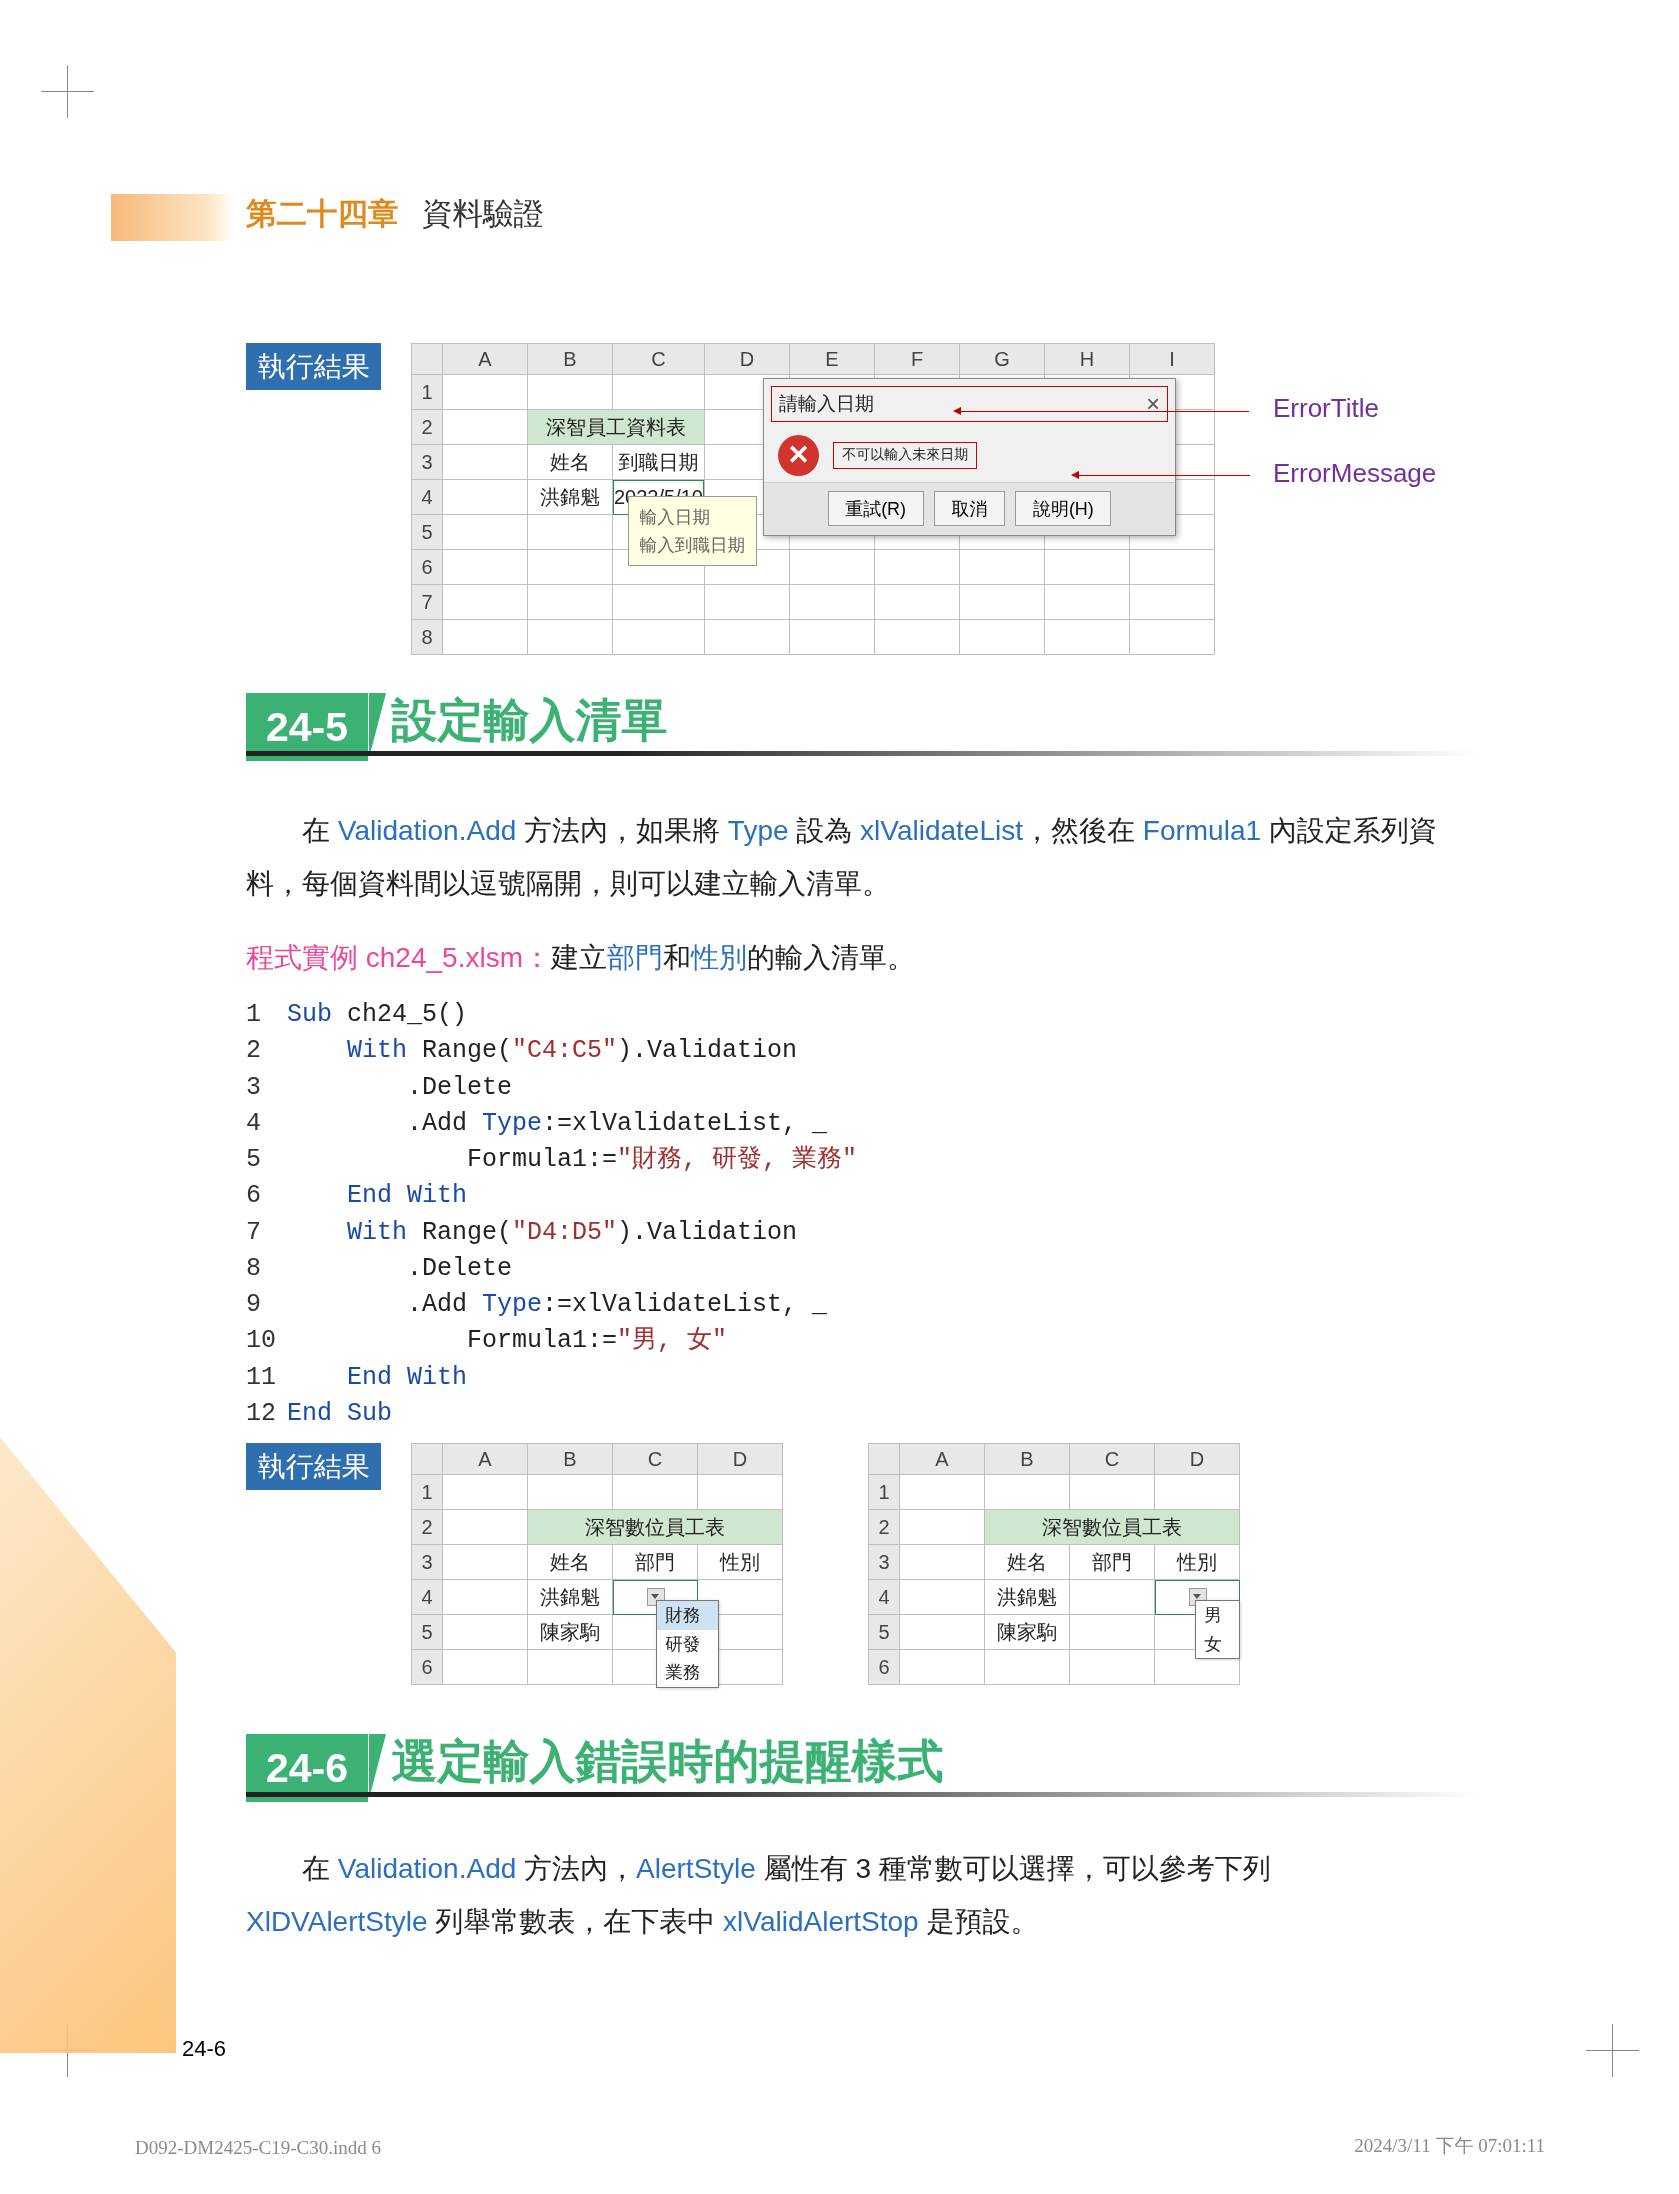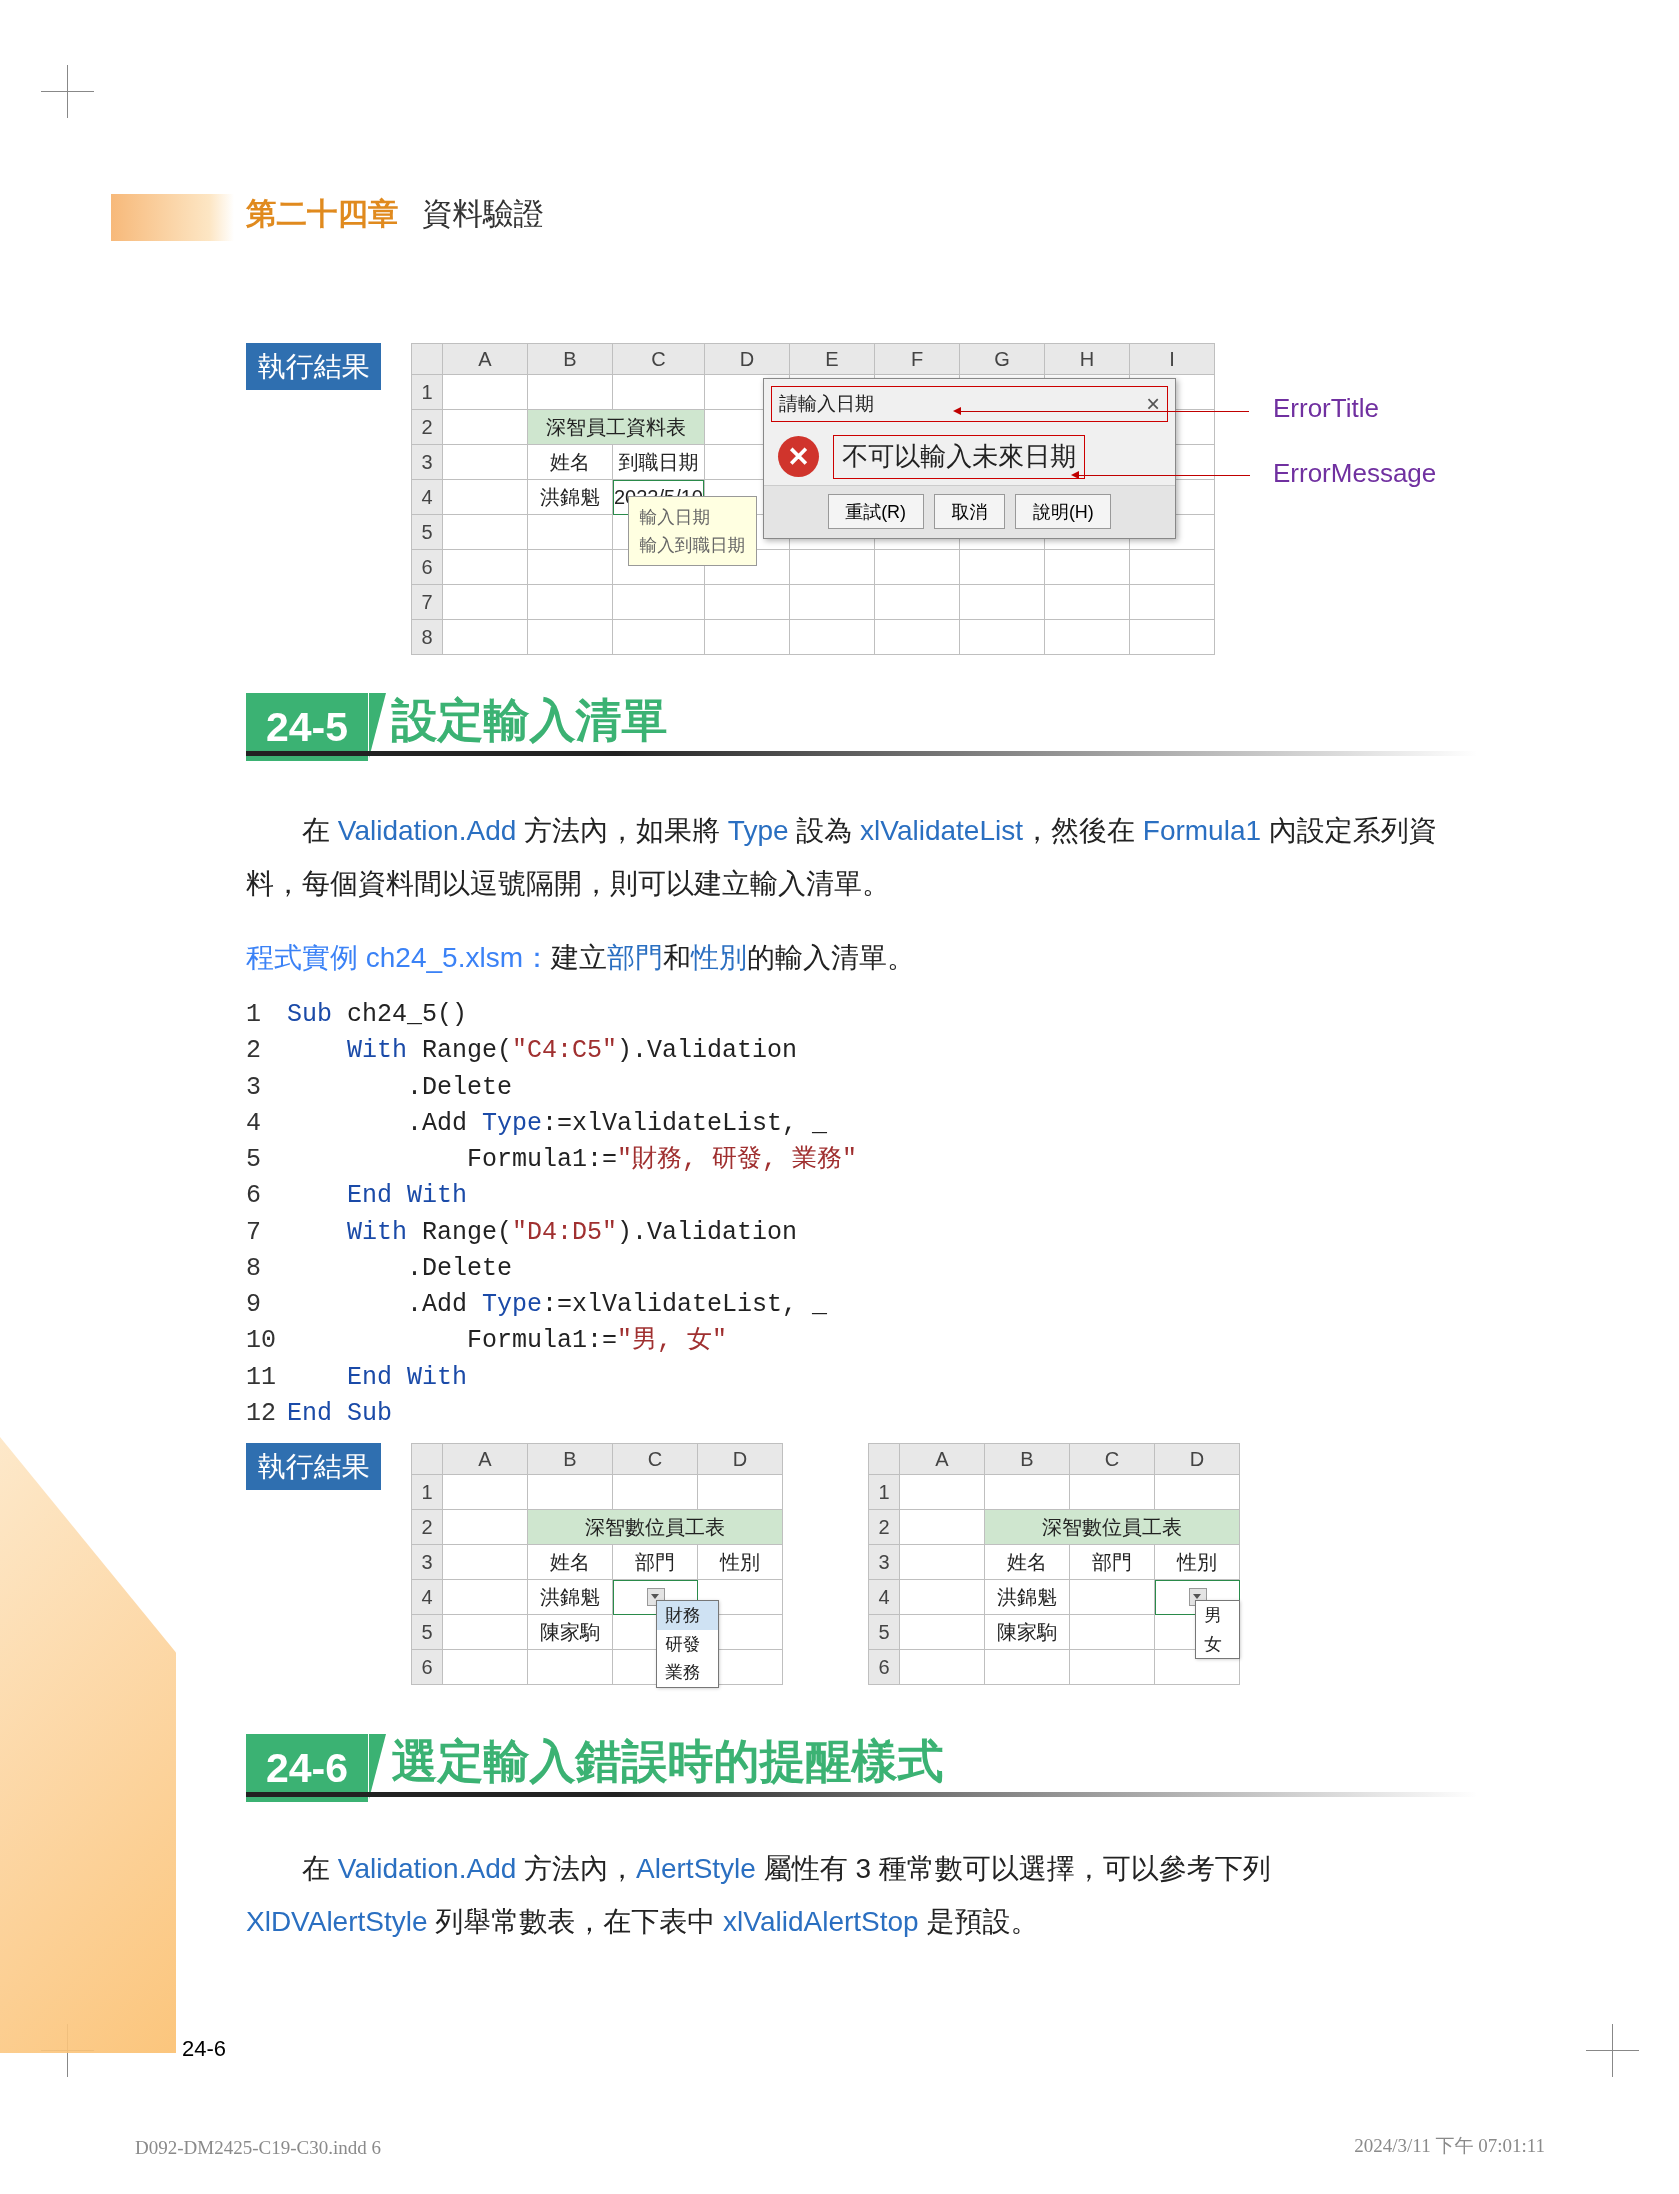--- a/index.html
+++ b/index.html
@@ -29,35 +29,35 @@
   .grid td{background:#fff;height:32px;width:82px;}
   .grid td.rh{background:#e8e8e8;width:28px;color:#444;}
   .merged{background:#cfe6cf!important;}
   .sel{outline:1.8px solid #2a8a4a;outline-offset:-1.2px;}
   .tooltip{position:absolute;background:#ffffe1;border:0.6px solid #999;font-size:17.6px;color:#666;padding:5.9px 10.6px;line-height:1.6;}
   .errdlg{position:absolute;width:411px;border:0.6px solid #888;background:#f0f0f0;box-shadow:2.3px 2.3px 5.9px rgba(0,0,0,.3);font-size:20px;}
   .errdlg .titlebar{display:flex;align-items:center;border:0.6px solid #c00;margin:7px;padding:3.5px 7px;font-size:19px;gap:1px;}
   .errdlg .closebtn{margin-left:auto;color:#555;font-size:23.5px;}
   .errdlg .body{display:flex;align-items:center;gap:14px;padding:5.9px 14px;}
   .erricon{width:41px;height:41px;border-radius:50%;background:#d0342c;display:flex;align-items:center;justify-content:center;color:#fff;font-size:27px;font-weight:bold;}
-  .errmsg{border:0.6px solid #c00;padding:3.5px 8.2px;font-size:26px;}
+  .errmsg{border:0.6px solid #c00;padding:3.5px 8.2px;font-size:14px;}
   .errdlg .btns{display:flex;gap:10.6px;justify-content:center;padding:8.2px;background:#e4e4e4;border-top:0.6px solid #ccc;}
   .errdlg button{font-size:18px;padding:4.7px 16.4px;background:#f4f4f4;border:0.6px solid #999;}
   .callout{position:absolute;color:#7030a0;font-size:26px;}
   .arrow-line{position:absolute;height:1.2px;background:#c00000;}
   .arrow-line::before{content:"";position:absolute;left:-7px;top:-4.1px;border:4.7px solid transparent;border-right:8.2px solid #c00000;}
   .sec-badge{display:inline-flex;align-items:center;justify-content:center;padding:10.6px 20px;font-size:41px;font-weight:700;color:#fff;background:#3bb273;position:relative;margin-top:12px;}
   .sec-badge::after{content:"";position:absolute;right:-17.6px;top:0;border-top:0 solid transparent;border-bottom:65px solid transparent;border-left:17.6px solid #3bb273;}
   .sec-row{position:absolute;display:flex;align-items:center;gap:23.5px;}
   .sec-title{font-size:46px;color:#3bb273;font-weight:700;}
   .sec-underline{position:absolute;height:4.7px;background:linear-gradient(90deg,#222 0%,#222 30%,rgba(0,0,0,0) 100%);}
   .body-text{position:absolute;font-size:28px;line-height:1.9;color:#222;}
   .body-text .kw{color:#2a6fc1;}
   .example-line{position:absolute;font-size:28px;}
-  .example-line .hl{color:#3b82f6;}
+  .example-line .hl{color:#ec4899;}
   .example-line .kw{color:#2a6fc1;}
   .code{position:absolute;font-family:"Consolas","Courier New",monospace;font-size:25px;line-height:1.45;white-space:pre;}
   .code .ln{display:inline-block;width:41px;color:#333;}
   .code .k{color:#1a4aa8;}
   .code .s{color:#a03030;}
   .dropdown{position:absolute;background:#fff;border:0.6px solid #777;font-size:17.6px;box-shadow:1.2px 1.2px 3.5px rgba(0,0,0,.25);margin-left:48px;}
   .dropdown div{padding:2.3px 17.6px 2.3px 8.2px;}
   .dropdown .sel-item{background:#cfe2f3;}
   .dd-btn{display:inline-block;width:16.4px;height:16.4px;background:#e4e4e4;border:0.6px solid #999;margin-left:2.3px;position:relative;top:2.3px;}
   .dd-btn::after{content:"";position:absolute;left:3.5px;top:5.3px;border:4.1px solid transparent;border-top:5.9px solid #555;}

